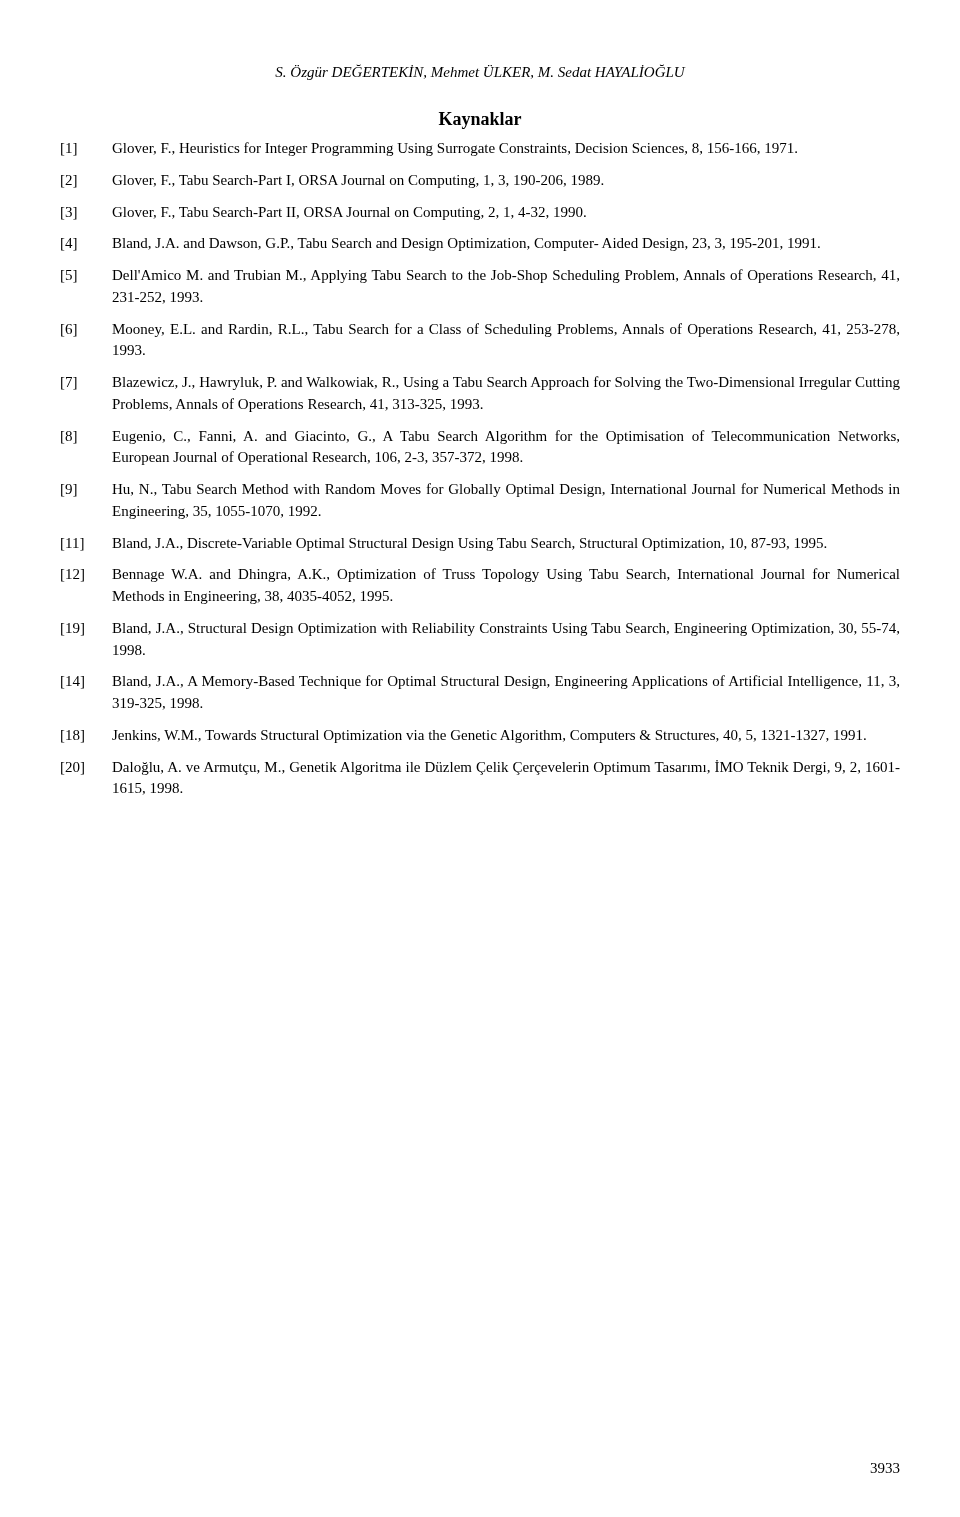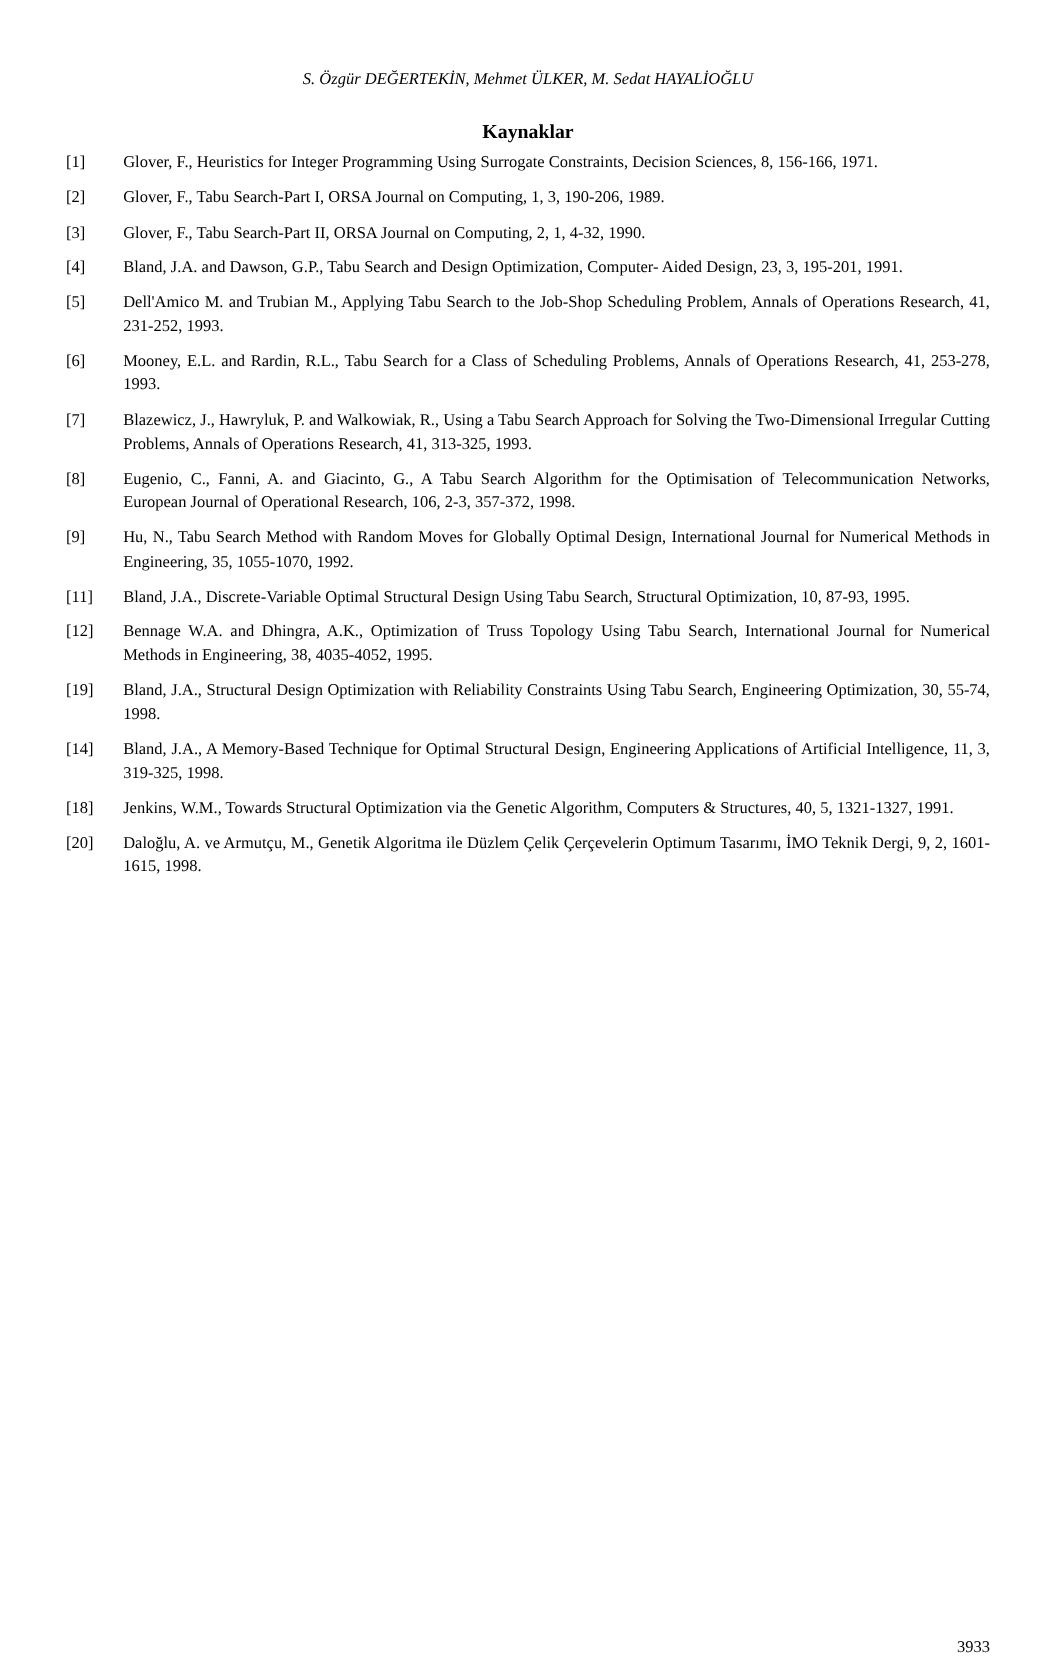--- a/index.html
+++ b/index.html
@@ -57,21 +57,21 @@
       flex-shrink: 0;
     }
 
     .ref-text {
       flex: 1;
       text-align: justify;
     }
 
     .page-number {
       position: absolute;
-      bottom: 10px;
+      bottom: 40px;
       right: 60px;
       font-size: 15px;
     }
   </style>
 </head>
 <body>
 
 <div class="page">
   <div class="header">
     <span>S. Özgür DEĞERTEKİN, Mehmet ÜLKER, M. Sedat HAYALİOĞLU</span>

